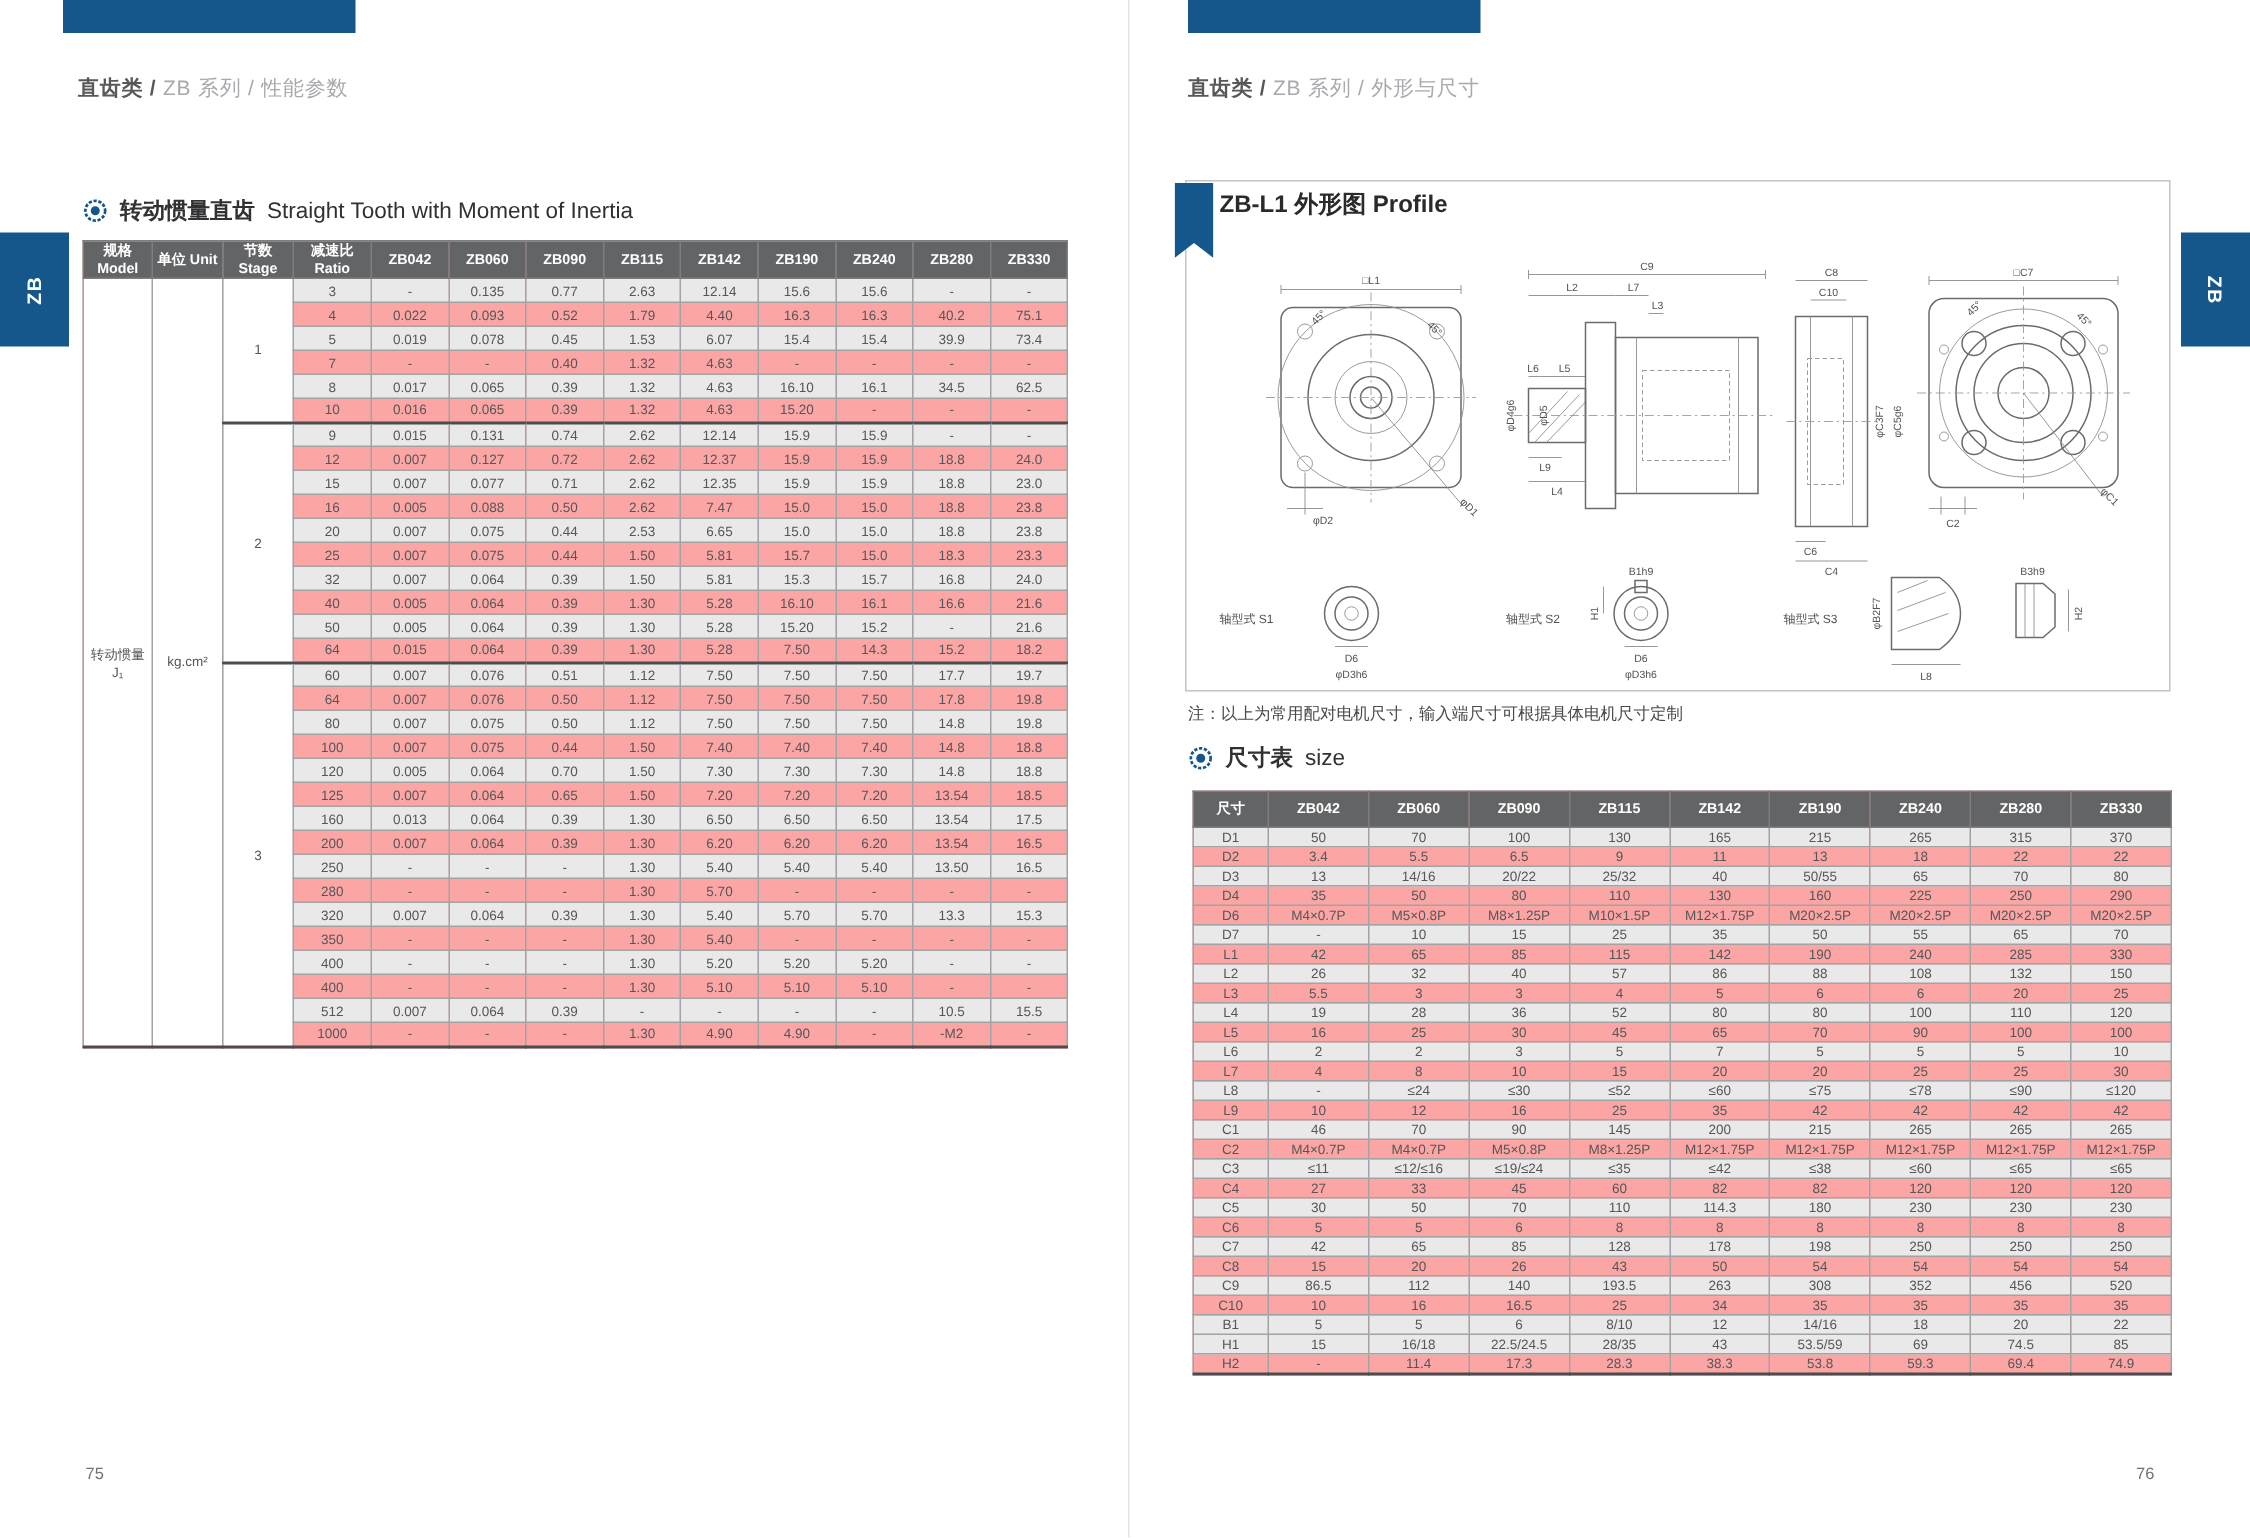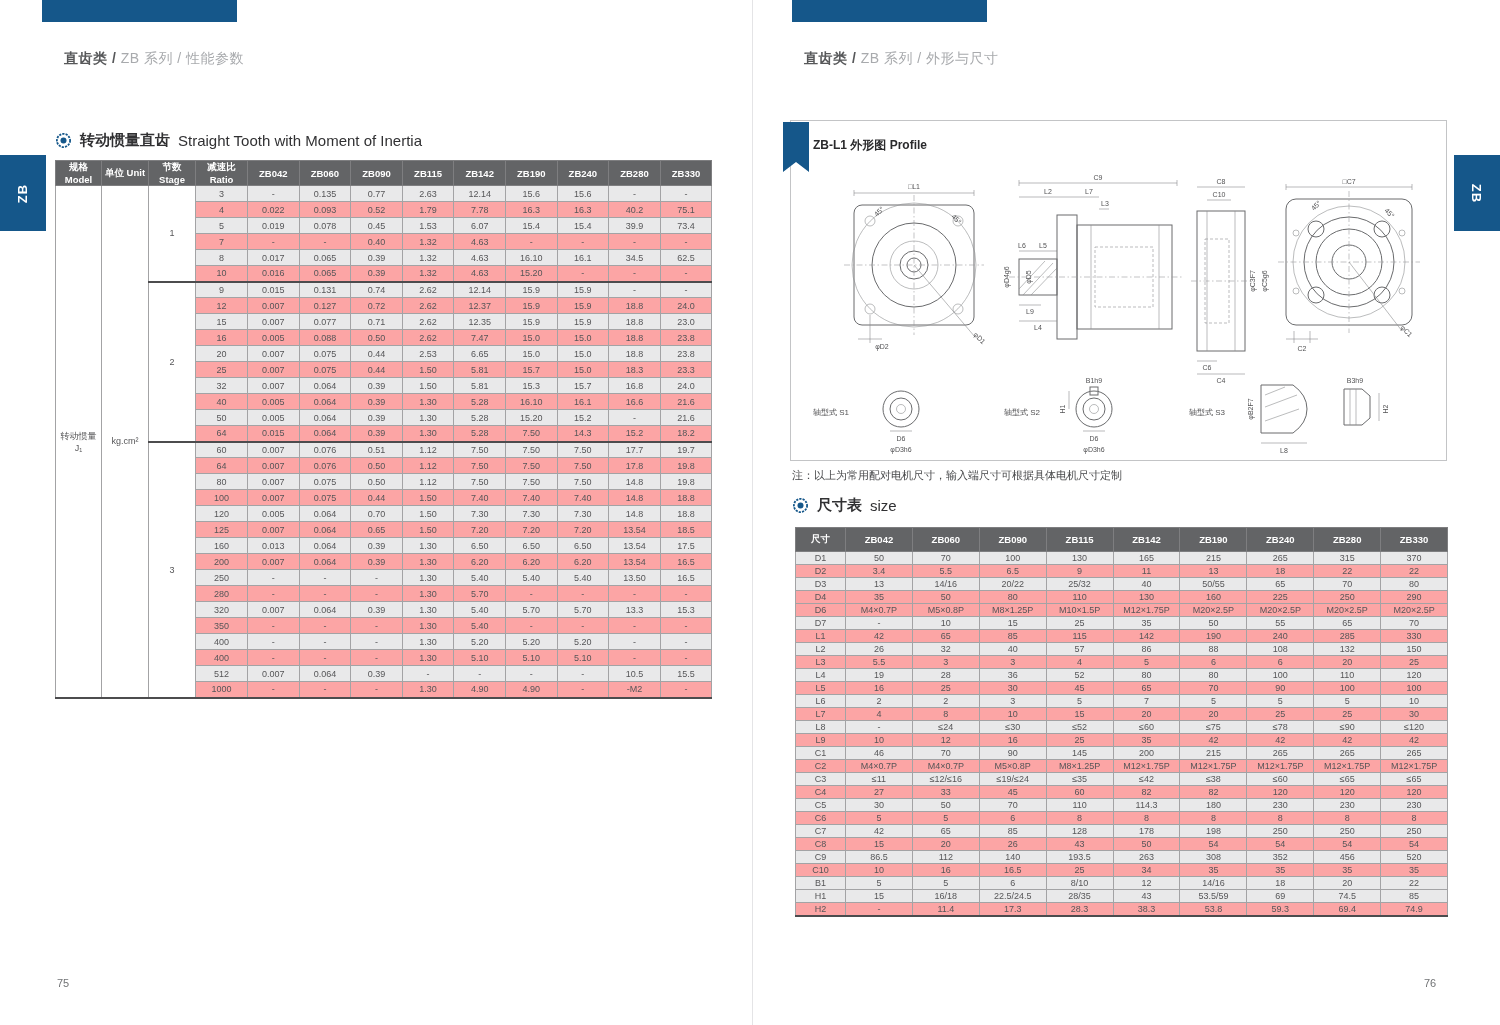--- a/index.html
+++ b/index.html
@@ -6,21 +6,21 @@
   *{box-sizing:border-box;}
   html,body{margin:0;padding:0;}
   body{width:1500px;height:1025px;position:relative;background:#ffffff;overflow:hidden;
        font-family:"Liberation Sans","DejaVu Sans",sans-serif;}
   .seam{position:absolute;left:752px;top:0;width:1px;height:1025px;background:#e4e4e6;}
 
   .topbar{position:absolute;top:0;height:22px;background:var(--accent);}
   #topbar-left{left:42px;width:195px;}
   #topbar-right{left:792px;width:195px;}
 
-  .breadcrumb{position:absolute;top:50px;font-size:14px;color:#a8aaad;letter-spacing:.5px;white-space:nowrap;margin-left:12px;}
+  .breadcrumb{position:absolute;top:50px;font-size:14px;color:#a8aaad;letter-spacing:.5px;white-space:nowrap;}
   .breadcrumb b{color:#57585a;}
   #bc-left{left:52px;}
   #bc-right{left:792px;}
 
   .zb-tab{position:absolute;top:155px;width:46px;height:76px;background:var(--accent);color:#fff;
           display:flex;align-items:center;justify-content:center;font-size:13px;font-weight:bold;}
   #tab-left{left:0;}
   #tab-right{left:1454px;}
   .zb-tab span{display:block;transform:rotate(-90deg);letter-spacing:1px;}
   #tab-right span{transform:rotate(90deg);}
@@ -45,21 +45,21 @@
 
   #size-table{position:absolute;left:795px;top:527px;width:652px;
               border:1px solid #6f6f71;border-bottom:2px solid var(--dark);}
   #size-table th{height:24px;}
   #size-table td{height:13px;}
 
   #profile-box{position:absolute;left:790px;top:120px;width:657px;height:341px;
                border:1px solid #c3c4c6;background:#fff;}
   #profile-ribbon{position:absolute;left:-8px;top:1px;width:26px;height:50px;background:var(--accent);
                   clip-path:polygon(0 0,100% 0,100% 100%,50% 80%,0 100%);}
-  #profile-title{position:absolute;left:22px;top:16px;font-size:12px;font-weight:bold;color:#2a2a2c;}
+  #profile-title{position:absolute;left:22px;top:5px;font-size:16px;font-weight:bold;color:#2a2a2c;}
   #profile-svg{position:absolute;left:8px;top:44px;}
 
   #profile-note{position:absolute;left:792px;top:468px;font-size:11px;color:#48494b;}
 
   .pagenum{position:absolute;font-size:11px;color:#717375;}
   #pn-left{left:57px;top:977px;}
   #pn-right{left:1424px;top:977px;}
 
   
   .ln{stroke:#6a6b6d;fill:none;stroke-width:1;}
@@ -138,21 +138,21 @@
         <td class="data">15.6</td>
         <td class="data">-</td>
         <td class="data">-</td>
       </tr>
       <tr>
         <td class="data">4</td>
         <td class="data">0.022</td>
         <td class="data">0.093</td>
         <td class="data">0.52</td>
         <td class="data">1.79</td>
-        <td class="data">7.78</td>
+        <td class="data">4.40</td>
         <td class="data">16.3</td>
         <td class="data">16.3</td>
         <td class="data">40.2</td>
         <td class="data">75.1</td>
       </tr>
       <tr class="odd">
         <td class="data">5</td>
         <td class="data">0.019</td>
         <td class="data">0.078</td>
         <td class="data">0.45</td>

